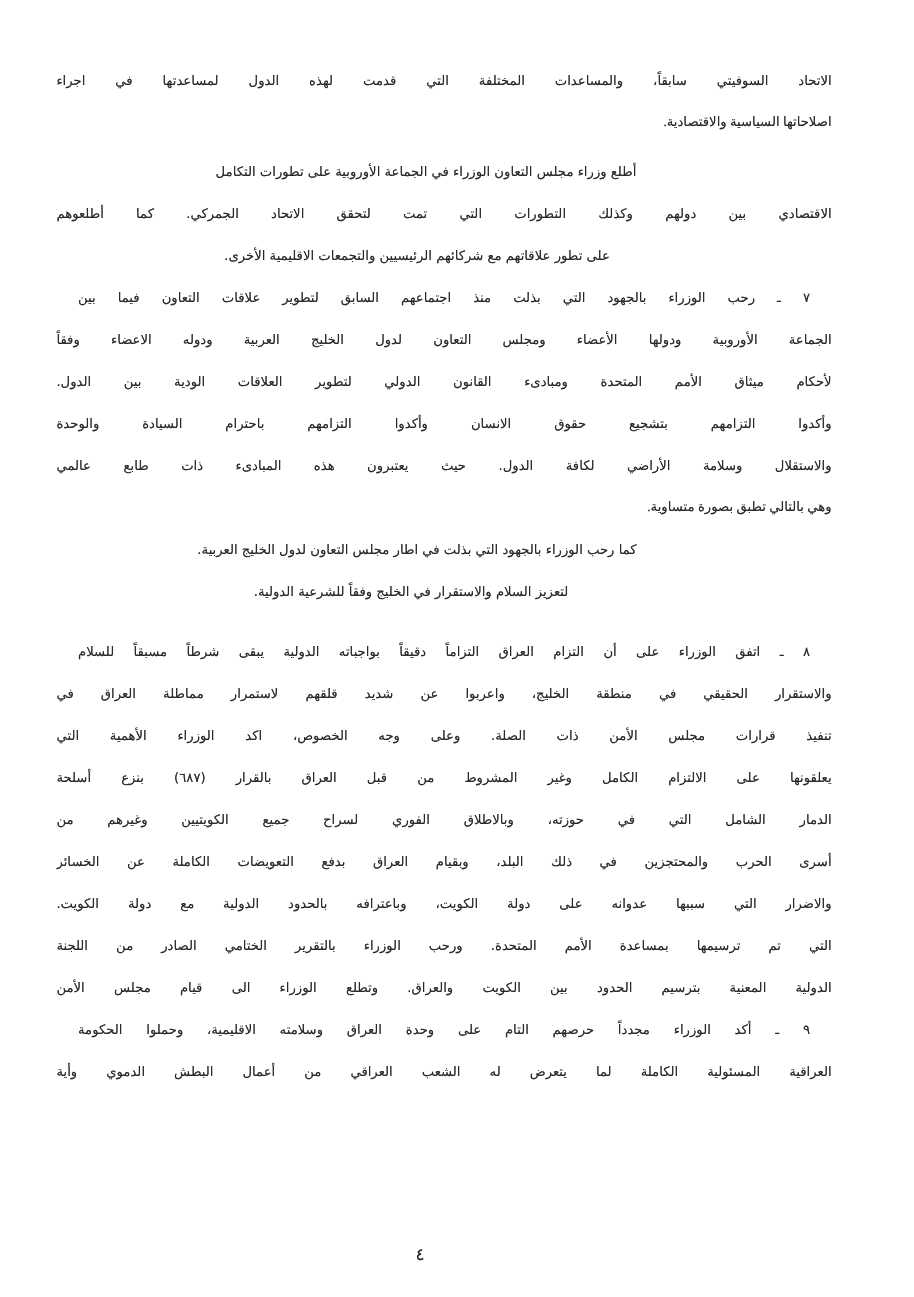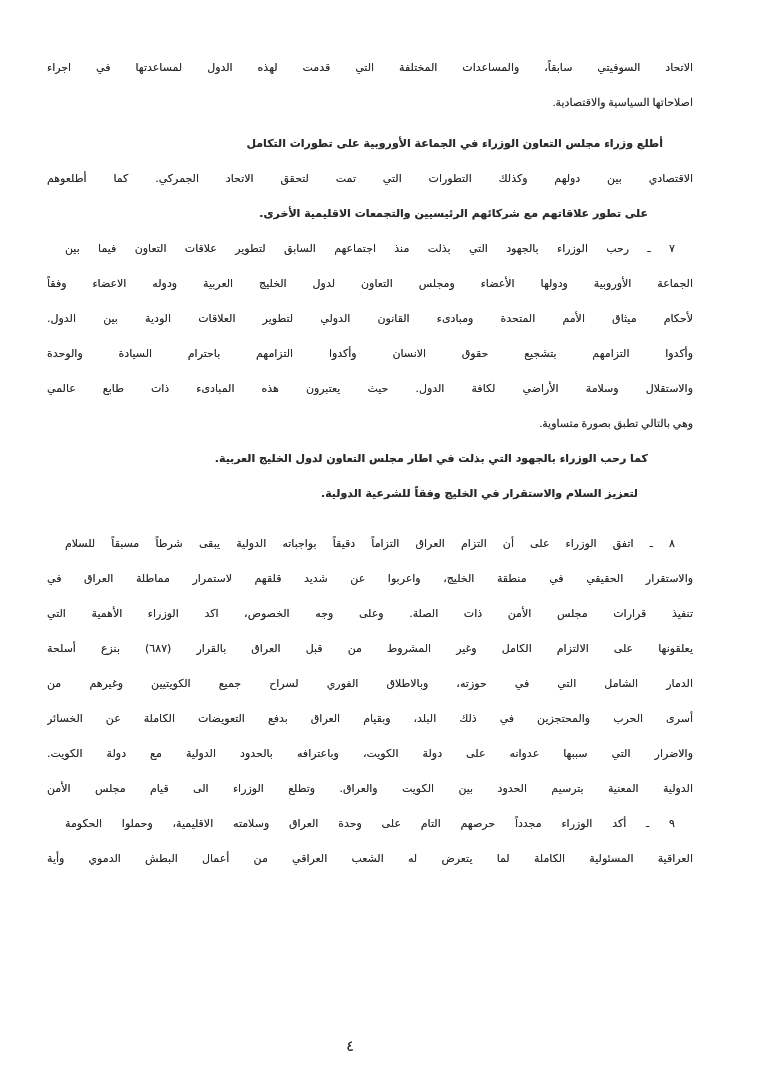--- a/index.html
+++ b/index.html
@@ -34,21 +34,21 @@
   .line {
     height: 35px;
     overflow: hidden;
     white-space: normal;
   }
   .full {
     text-align: justify;
     text-align-last: justify;
   }
   .end   { text-align: right; font-family: Liberation Serif, serif; }
-  .right { text-align: right; font-weight: bold; }
+  .right { text-align: center; }
   .ind30 { padding-right: 30px; }
   .ind45 { padding-right: 45px; }
   .ind55 { padding-right: 55px; }
   .pad-num { padding: 0 18px 0 18px; }
   .marker { white-space: nowrap; }
   .page-number {
     position: absolute;
     top: 1038px;
     left: 330px;
     width: 40px;
@@ -97,20 +97,21 @@
       <div class="line full pad-num">
         <span class="marker">٨ ـ</span>
         <span>اتفق الوزراء على أن التزام العراق التزاماً دقيقاً بواجباته الدولية يبقى شرطاً مسبقاً للسلام</span>
       </div>
       <div class="line full">والاستقرار الحقيقي في منطقة الخليج، واعربوا عن شديد قلقهم لاستمرار مماطلة العراق في</div>
       <div class="line full">تنفيذ قرارات مجلس الأمن ذات الصلة. وعلى وجه الخصوص، اكد الوزراء الأهمية التي</div>
       <div class="line full">يعلقونها على الالتزام الكامل وغير المشروط من قبل العراق بالقرار (٦٨٧) بنزع أسلحة</div>
       <div class="line full">الدمار الشامل التي في حوزته، وبالاطلاق الفوري لسراح جميع الكويتيين وغيرهم من</div>
       <div class="line full">أسرى الحرب والمحتجزين في ذلك البلد، وبقيام العراق بدفع التعويضات الكاملة عن الخسائر</div>
       <div class="line full">والاضرار التي سببها عدوانه على دولة الكويت، وباعترافه بالحدود الدولية مع دولة الكويت.</div>
+      <div class="line full">التي تم ترسيمها بمساعدة الأمم المتحدة. ورحب الوزراء بالتقرير الختامي الصادر من اللجنة</div>
       <div class="line full">الدولية المعنية بترسيم الحدود بين الكويت والعراق. وتطلع الوزراء الى قيام مجلس الأمن</div>
     </div>
 
     <div class="para">
       <div class="line full pad-num">
         <span class="marker">٩ ـ</span>
         <span>أكد الوزراء مجدداً حرصهم التام على وحدة العراق وسلامته الاقليمية، وحملوا الحكومة</span>
       </div>
       <div class="line full">العراقية المسئولية الكاملة لما يتعرض له الشعب العراقي من أعمال البطش الدموي وأية</div>
     </div>

